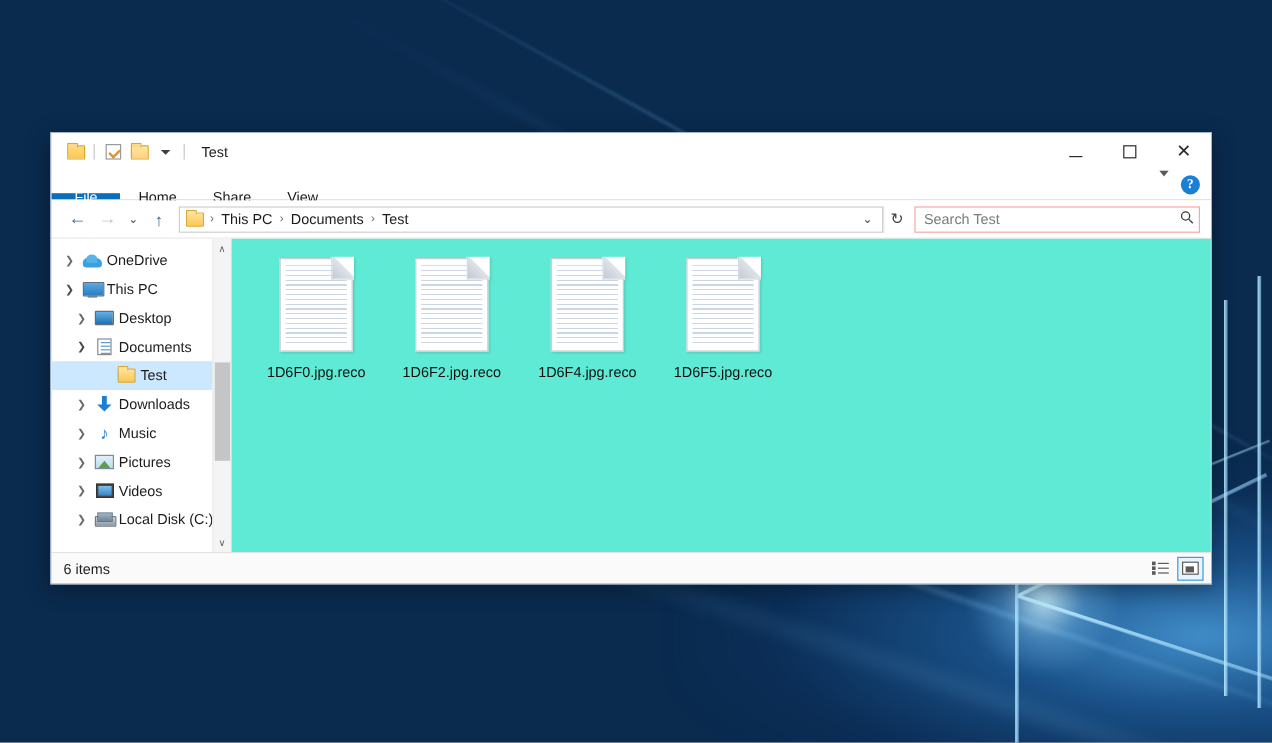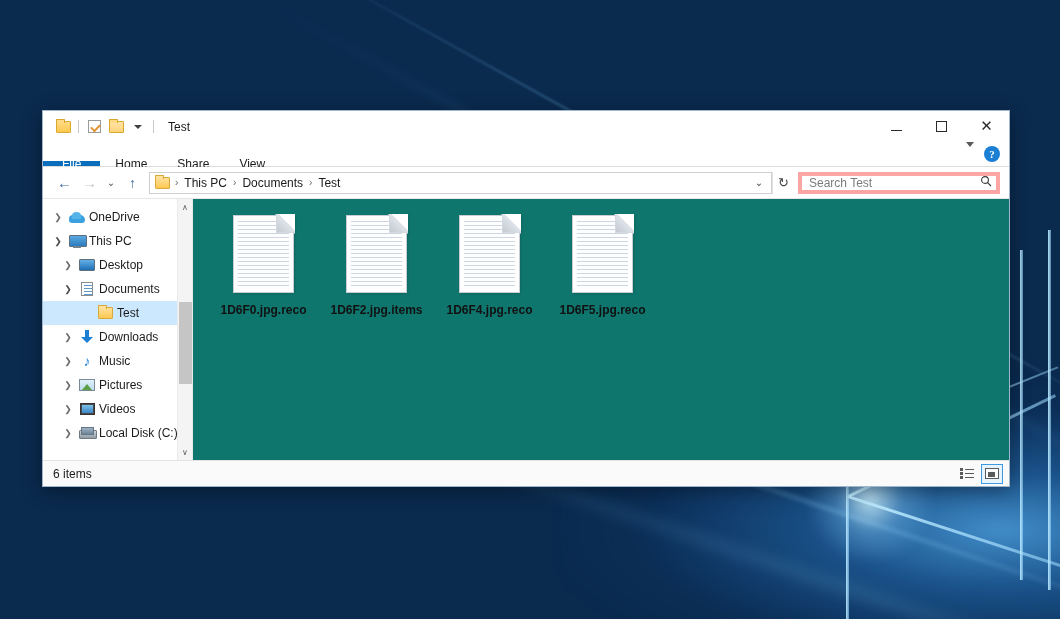--- a/index.html
+++ b/index.html
@@ -157,21 +157,21 @@
     display: flex; align-items: center; margin-left: 4px;
     padding: 0 2px 0 5px; min-width: 0;
   }
   .crumbs { display: flex; align-items: center; gap: 0; font-size: 12px; color: #1b1b1b; overflow: hidden; white-space: nowrap; }
   .crumb { padding: 0 5px; }
   .crumb-sep { color: #6d6d6d; font-size: 10px; padding: 0 1px; }
   .addr-tail { margin-left: auto; display: flex; align-items: center; }
   .addr-chev { width: 20px; text-align: center; color: #4a4a4a; font-size: 10px; }
   .refresh-btn { width: 22px; height: 22px; display: flex; align-items: center; justify-content: center; color: #444; font-size: 13px; border-left: 1px solid #e3e3e3;}
   .search-box {
-    width: 202px; height: 22px; border: 4px solid #fca5a5; background: #fff;
+    width: 238px; height: 22px; border: 1px solid #fca5a5; background: #fff;
     margin-left: 4px; display: flex; align-items: center; padding: 0 4px 0 7px;
   }
   .search-text { flex: 1; font-size: 12px; color: #7b7b7b; }
   .search-ico { color: #3a3a3a; font-size: 12px; }
 
   
   .body-row { flex: 1 1 auto; display: flex; min-height: 0; border-top: 1px solid #e6e6e6; }
 
   .sidebar {
     width: 150px; flex: 0 0 150px;
@@ -246,23 +246,22 @@
     position: absolute; right: 0; top: 0; width: 15px; height: 100%;
     background: #f4f4f4; border-left: 1px solid #eaeaea;
     display: flex; flex-direction: column; align-items: center;
   }
   .sb-arrow { height: 16px; width: 100%; display: flex; align-items: center; justify-content: center; color: #606060; font-size: 8px; }
   .sb-track { flex: 1; width: 100%; position: relative; }
   .sb-thumb { position: absolute; left: 1px; width: 13px; background: #c5c5c5; }
 
   
   .content {
-    flex: 1 1 auto; background: #0f766e; position: relative; overflow: hidden;
+    flex: 1 1 auto; background: #5eead4; position: relative; overflow: hidden;
     padding: 12px 0 0 14px;
-    font-weight: bold;
   }
   .file-grid { display: flex; flex-wrap: wrap; gap: 0; }
   .file-item {
     width: 113px; height: 122px;
     display: flex; flex-direction: column; align-items: center;
     padding-top: 4px;
   }
   .doc-icon {
     width: 61px; height: 78px; position: relative;
     filter: drop-shadow(1px 1px 1px rgba(0,0,0,0.12));
@@ -534,21 +533,21 @@
           </div>
 
 
           <div class="file-item">
             <div class="doc-icon">
               <div class="doc-page"></div>
                 <div class="doc-lines"></div>
               <div class="doc-fold-mask"></div>
                 <div class="doc-fold"></div>
             </div>
-            <div class="file-name">1D6F2.jpg.items</div>
+            <div class="file-name">1D6F2.jpg.reco</div>
           </div>
 
 
           <div class="file-item">
             <div class="doc-icon">
               <div class="doc-page"></div>
                 <div class="doc-lines"></div>
               <div class="doc-fold-mask"></div>
                 <div class="doc-fold"></div>
             </div>

